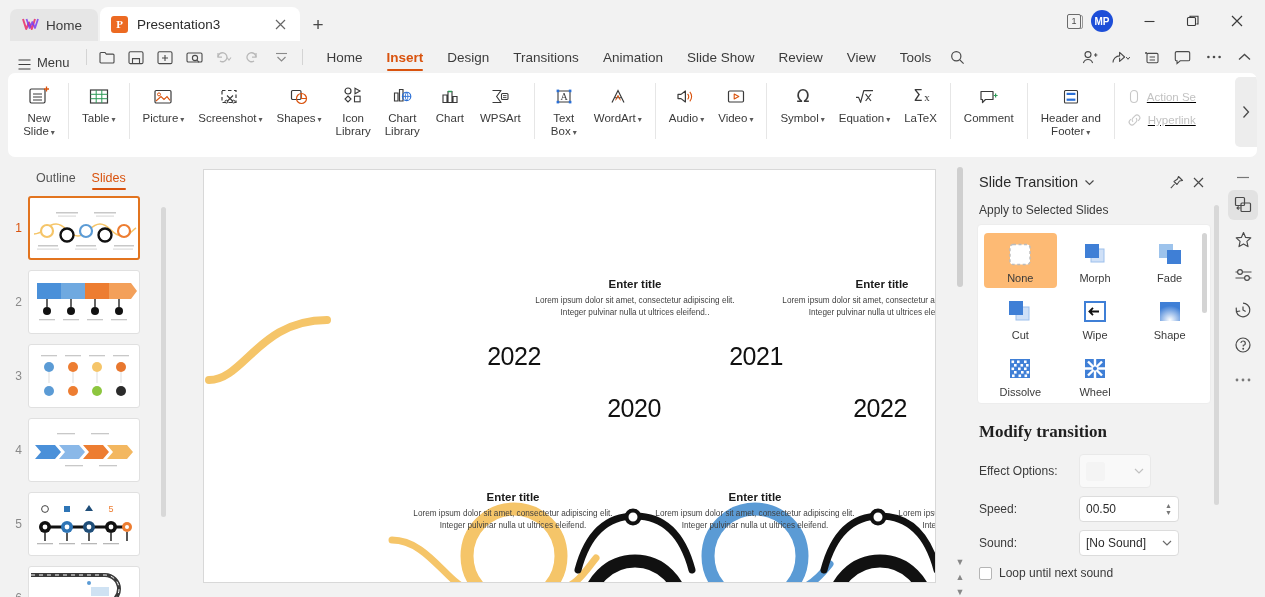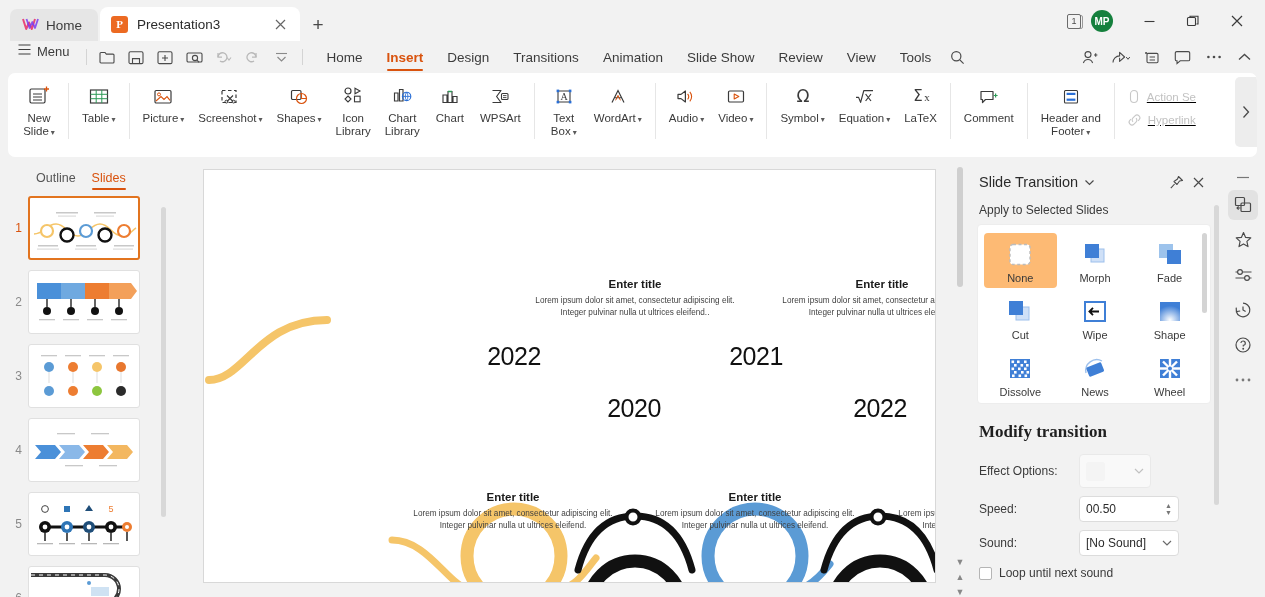--- a/index.html
+++ b/index.html
@@ -52,36 +52,36 @@
   }
   .sc-box {
     width:14px;height:15px;border:1.3px solid #6b6b6b;border-radius:2px;
     font-size:9px;display:flex;align-items:center;justify-content:center;
     color:#4a4a4a; background:#f2f2f2; position:relative; z-index:2;
   }
   .sc-shadow{position:absolute;width:13px;height:14px;border:1.3px solid #9a9a9a;
     border-radius:2px;right:4px;top:6px;z-index:1;}
   .avatar {
     width: 22px; height: 22px; border-radius: 50%;
-    background: #15803d; color: #fff; font-size: 10px; font-weight: bold;
+    background: #1d4ed8; color: #fff; font-size: 10px; font-weight: bold;
     display: flex; align-items: center; justify-content: center;
     margin-right: 12px;
   }
   .wbtn {
     width: 40px; height: 28px; display: flex;
     align-items: center; justify-content: center; color: #3a3a3a;
   }
 
   
   .menubar {
     height: 32px; background: #f2f2f2; display: flex; align-items: center;
     padding: 0 8px; gap: 0px; position: relative;
   }
   .menu-btn {
-    display: flex; align-items: flex-start; gap: 6px;
+    display: flex; align-items: flex-end; gap: 6px;
     padding: 0 10px; height: 26px; font-size: 13px; color: #3c3c3c;
   }
   .qicon {
     width: 29px; height: 26px; display: flex;
     align-items: center; justify-content: center; color: #4a4a4a;
   }
   .vdiv { width: 1px; height: 16px; background: #d4d4d4; margin: 0 6px; }
   .ribbon-tabs { display: flex; align-items: center; gap: 0px; margin-left: 6px; }
   .rtab {
     font-size: 13.5px; color: #3c3c3c; padding: 0 12px;
@@ -996,31 +996,20 @@
                   <rect x="21.5" y="16" width="2.6" height="2.6"></rect>
                 <rect x="7" y="19.5" width="2.6" height="2.6"></rect>
                   <rect x="13.5" y="19.5" width="2.6" height="2.6"></rect>
                   <rect x="19.5" y="19.5" width="2.6" height="2.6"></rect>
               </g>
             </svg>
           </span>
           <span>Dissolve</span>
         </div>
 
-        <div class="tp-cell">
-          <span class="tico">
-            <svg width="30" height="28" viewBox="0 0 30 28">
-              <path d="M6 18 a11 11 0 0 1 16 -12" stroke="#9dc0ec" stroke-width="1.4" fill="none"></path>
-              <g transform="rotate(-22 15 14)">
-                  <rect x="7" y="9.5" width="16" height="10" rx="1.5" fill="#3f7fd6"></rect>
-                </g>
-            </svg>
-          </span>
-          <span>News</span>
-        </div>
 
         <div class="tp-cell">
           <span class="tico">
             <svg width="30" height="28" viewBox="0 0 30 28">
               <rect x="5" y="4" width="20" height="19" fill="#3f7fd6"></rect>
               <g stroke="#ffffff" stroke-width="2.4">
                 <path d="M15 13.5 L15 4"></path>
                   <path d="M15 13.5 L15 23"></path>
                   <path d="M15 13.5 L5 13.5"></path>
                   <path d="M15 13.5 L25 13.5"></path>

